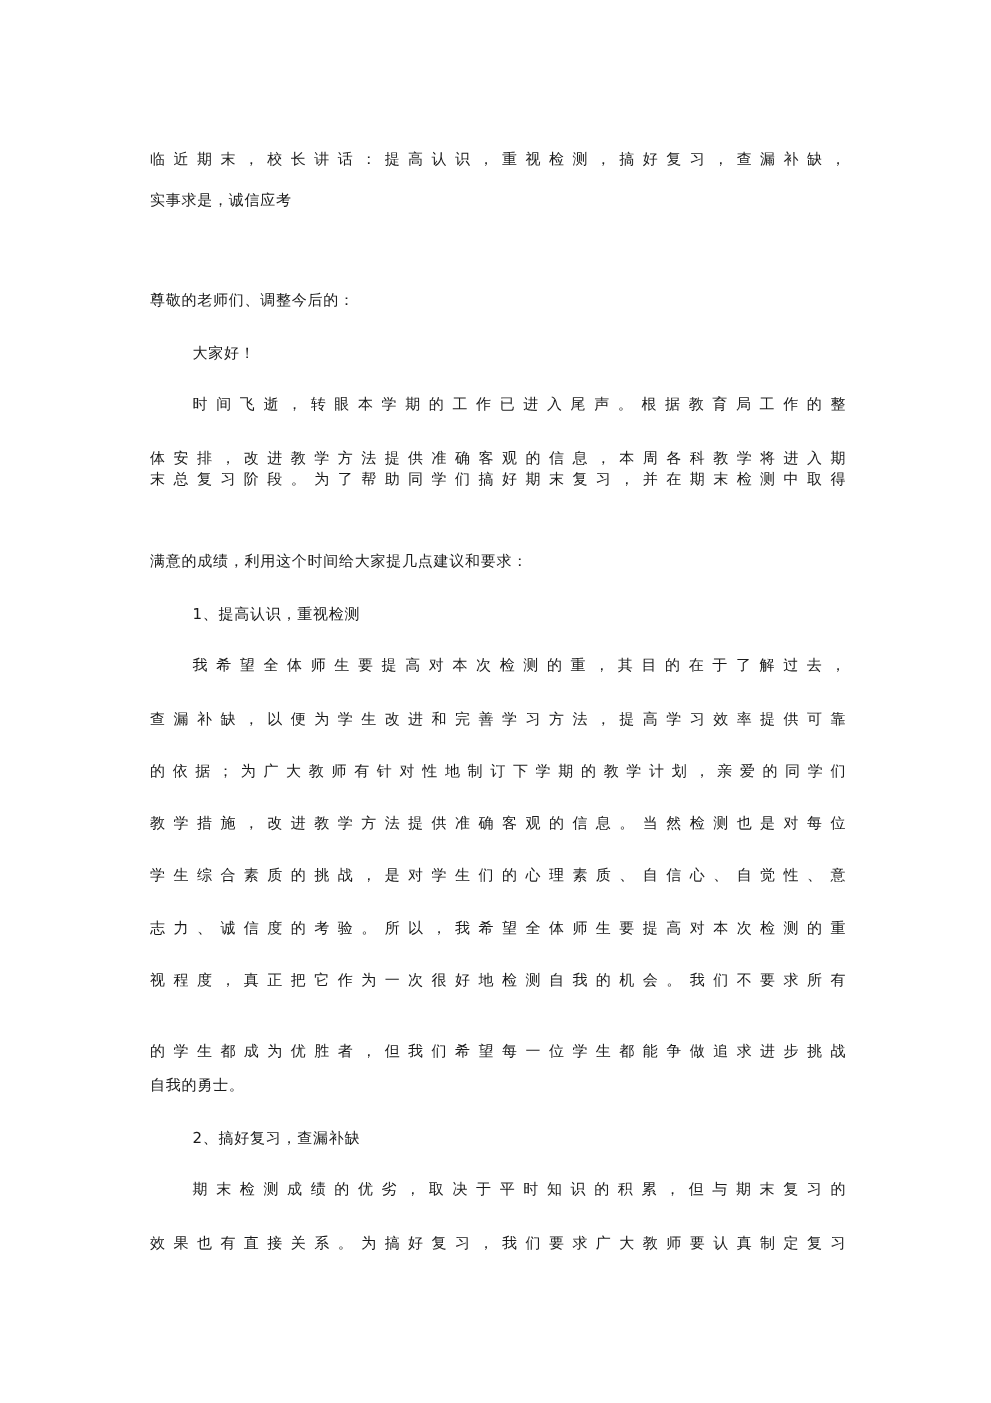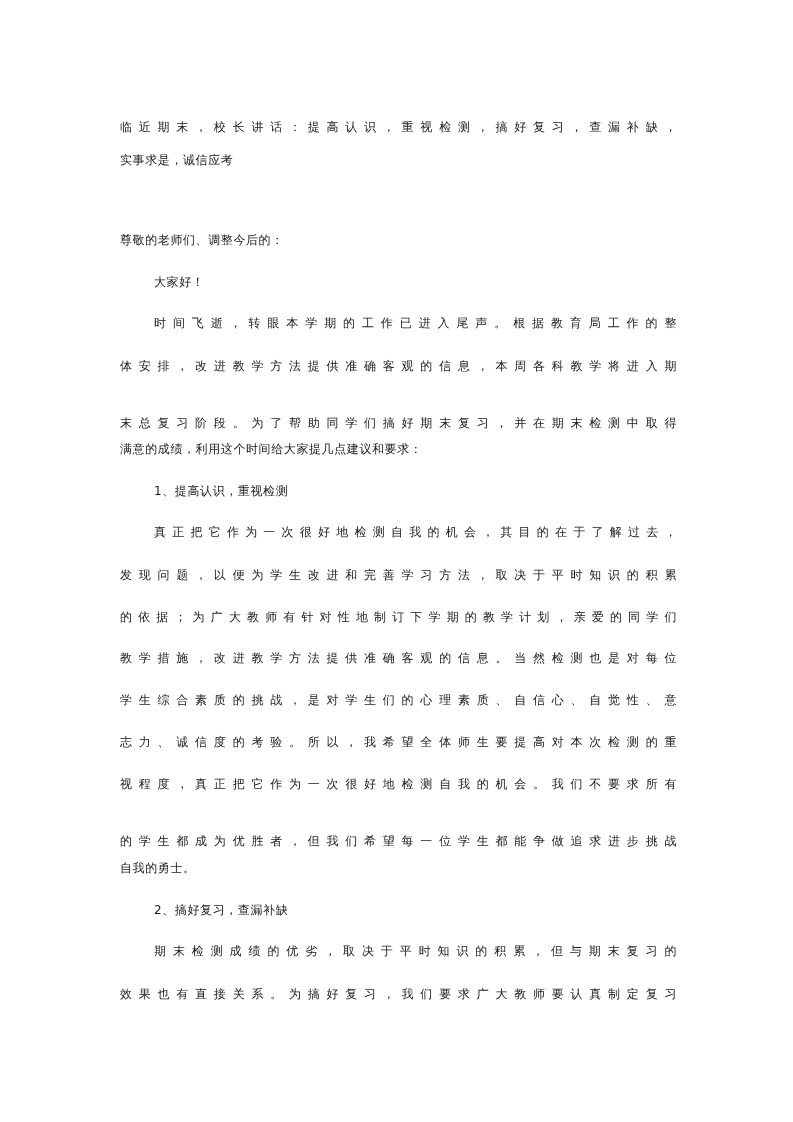--- a/index.html
+++ b/index.html
@@ -17,27 +17,27 @@
 
 <div class="page">
   <div class="line just" style="top:116px">临近期末，校长讲话：提高认识，重视检测，搞好复习，查漏补缺，</div>
   <div class="line" style="top:149px">实事求是，诚信应考</div>
 
   <div class="line" style="top:229px">尊敬的老师们、调整今后的：</div>
   <div class="line indent" style="top:271px">大家好！</div>
 
   <div class="line indent just" style="top:313px">时间飞逝，转眼本学期的工作已进入尾声。根据教育局工作的整</div>
   <div class="line just" style="top:355px">体安排，改进教学方法提供准确客观的信息，本周各科教学将进入期</div>
-  <div class="line just" style="top:412px">末总复习阶段。为了帮助同学们搞好期末复习，并在期末检测中取得</div>
+  <div class="line just" style="top:372px">末总复习阶段。为了帮助同学们搞好期末复习，并在期末检测中取得</div>
   <div class="line" style="top:438px">满意的成绩，利用这个时间给大家提几点建议和要求：</div>
 
   <div class="line indent" style="top:480px">1、提高认识，重视检测</div>
 
-  <div class="line indent just" style="top:522px">真正把它作为一次很好地检测自我的机会，其目的在于了解过去，</div>
-  <div class="line just" style="top:564px">发现问题，以便为学生改进和完善学习方法，取决于平时知识的积累</div>
+  <div class="line indent just" style="top:522px">我希望全体师生要提高对本次检测的重，其目的在于了解过去，</div>
+  <div class="line just" style="top:564px">查漏补缺，以便为学生改进和完善学习方法，提高学习效率提供可靠</div>
   <div class="line just" style="top:606px">的依据；为广大教师有针对性地制订下学期的教学计划，亲爱的同学们</div>
   <div class="line just" style="top:647px">教学措施，改进教学方法提供准确客观的信息。当然检测也是对每位</div>
   <div class="line just" style="top:689px">学生综合素质的挑战，是对学生们的心理素质、自信心、自觉性、意</div>
   <div class="line just" style="top:731px">志力、诚信度的考验。所以，我希望全体师生要提高对本次检测的重</div>
   <div class="line just" style="top:773px">视程度，真正把它作为一次很好地检测自我的机会。我们不要求所有</div>
   <div class="line just" style="top:830px">的学生都成为优胜者，但我们希望每一位学生都能争做追求进步挑战</div>
   <div class="line" style="top:857px">自我的勇士。</div>
 
   <div class="line indent" style="top:899px">2、搞好复习，查漏补缺</div>
 

